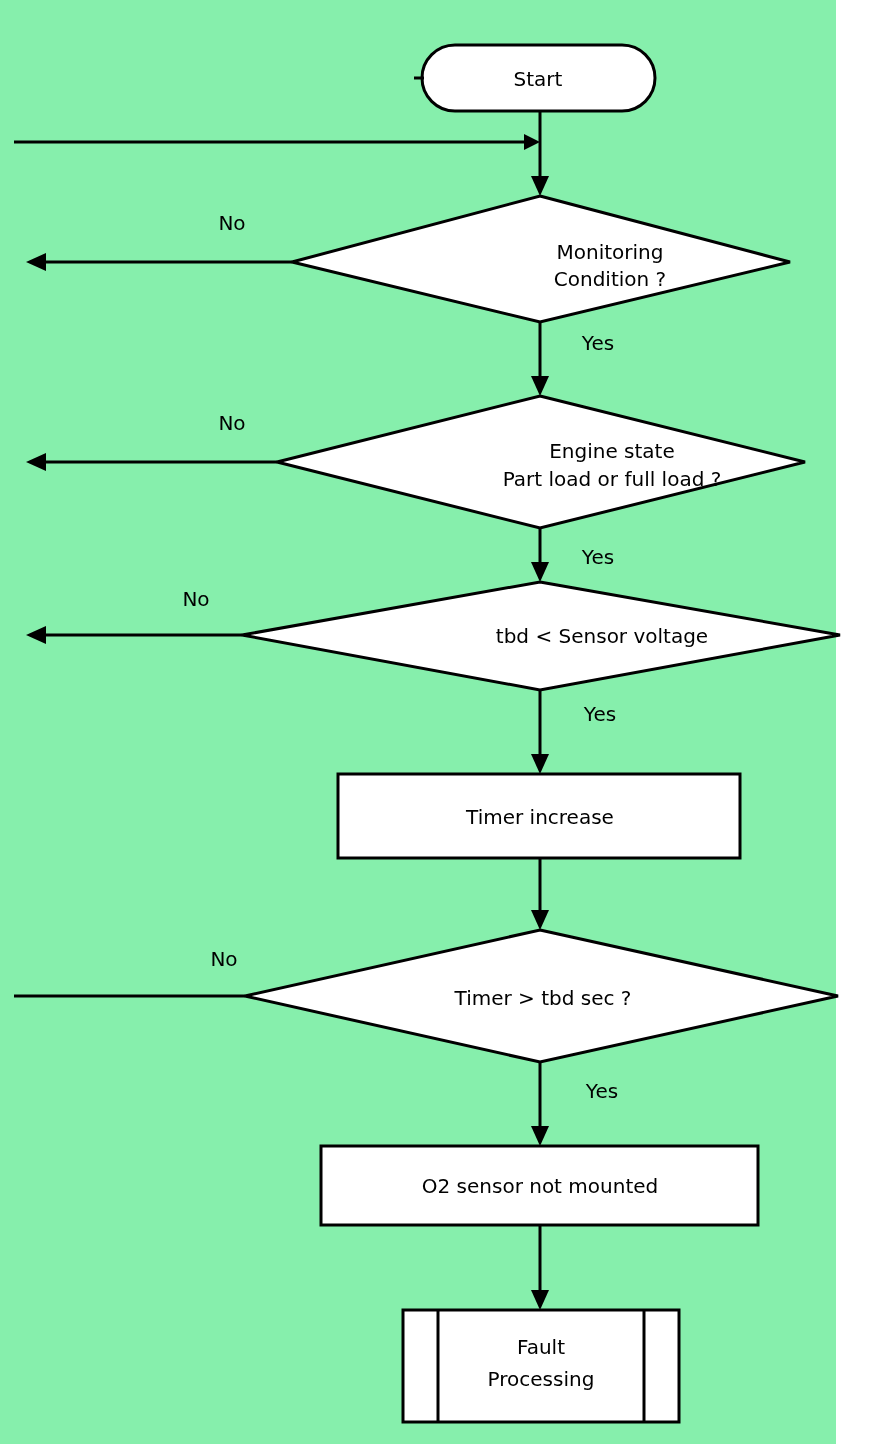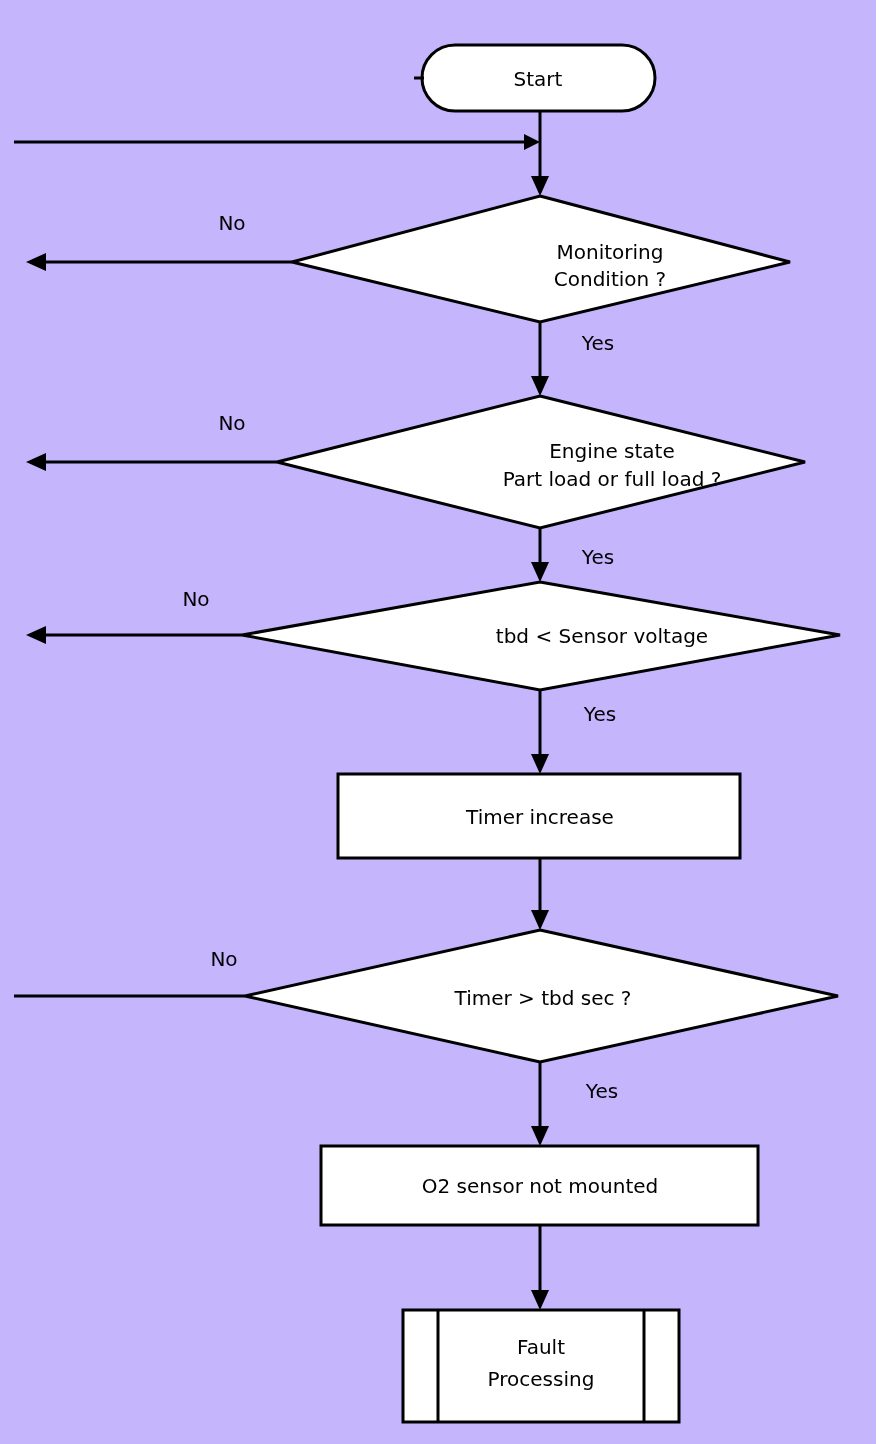--- a/index.html
+++ b/index.html
@@ -10,22 +10,21 @@
   body {
     width: 880px;
     height: 1444px;
     font-family: "DejaVu Sans", sans-serif;
     overflow: hidden;
   }
   #flowchart-root {
     position: relative;
     width: 836px;
     height: 1444px;
-    background: #c4b5fd;
-    padding-left: 40px;
+    background: #86efac;
   }
   svg.chart-svg {
     position: absolute;
     top: 0;
     left: 0;
     width: 880px;
     height: 1444px;
     display: block;
   }
   .shape-stroke {

